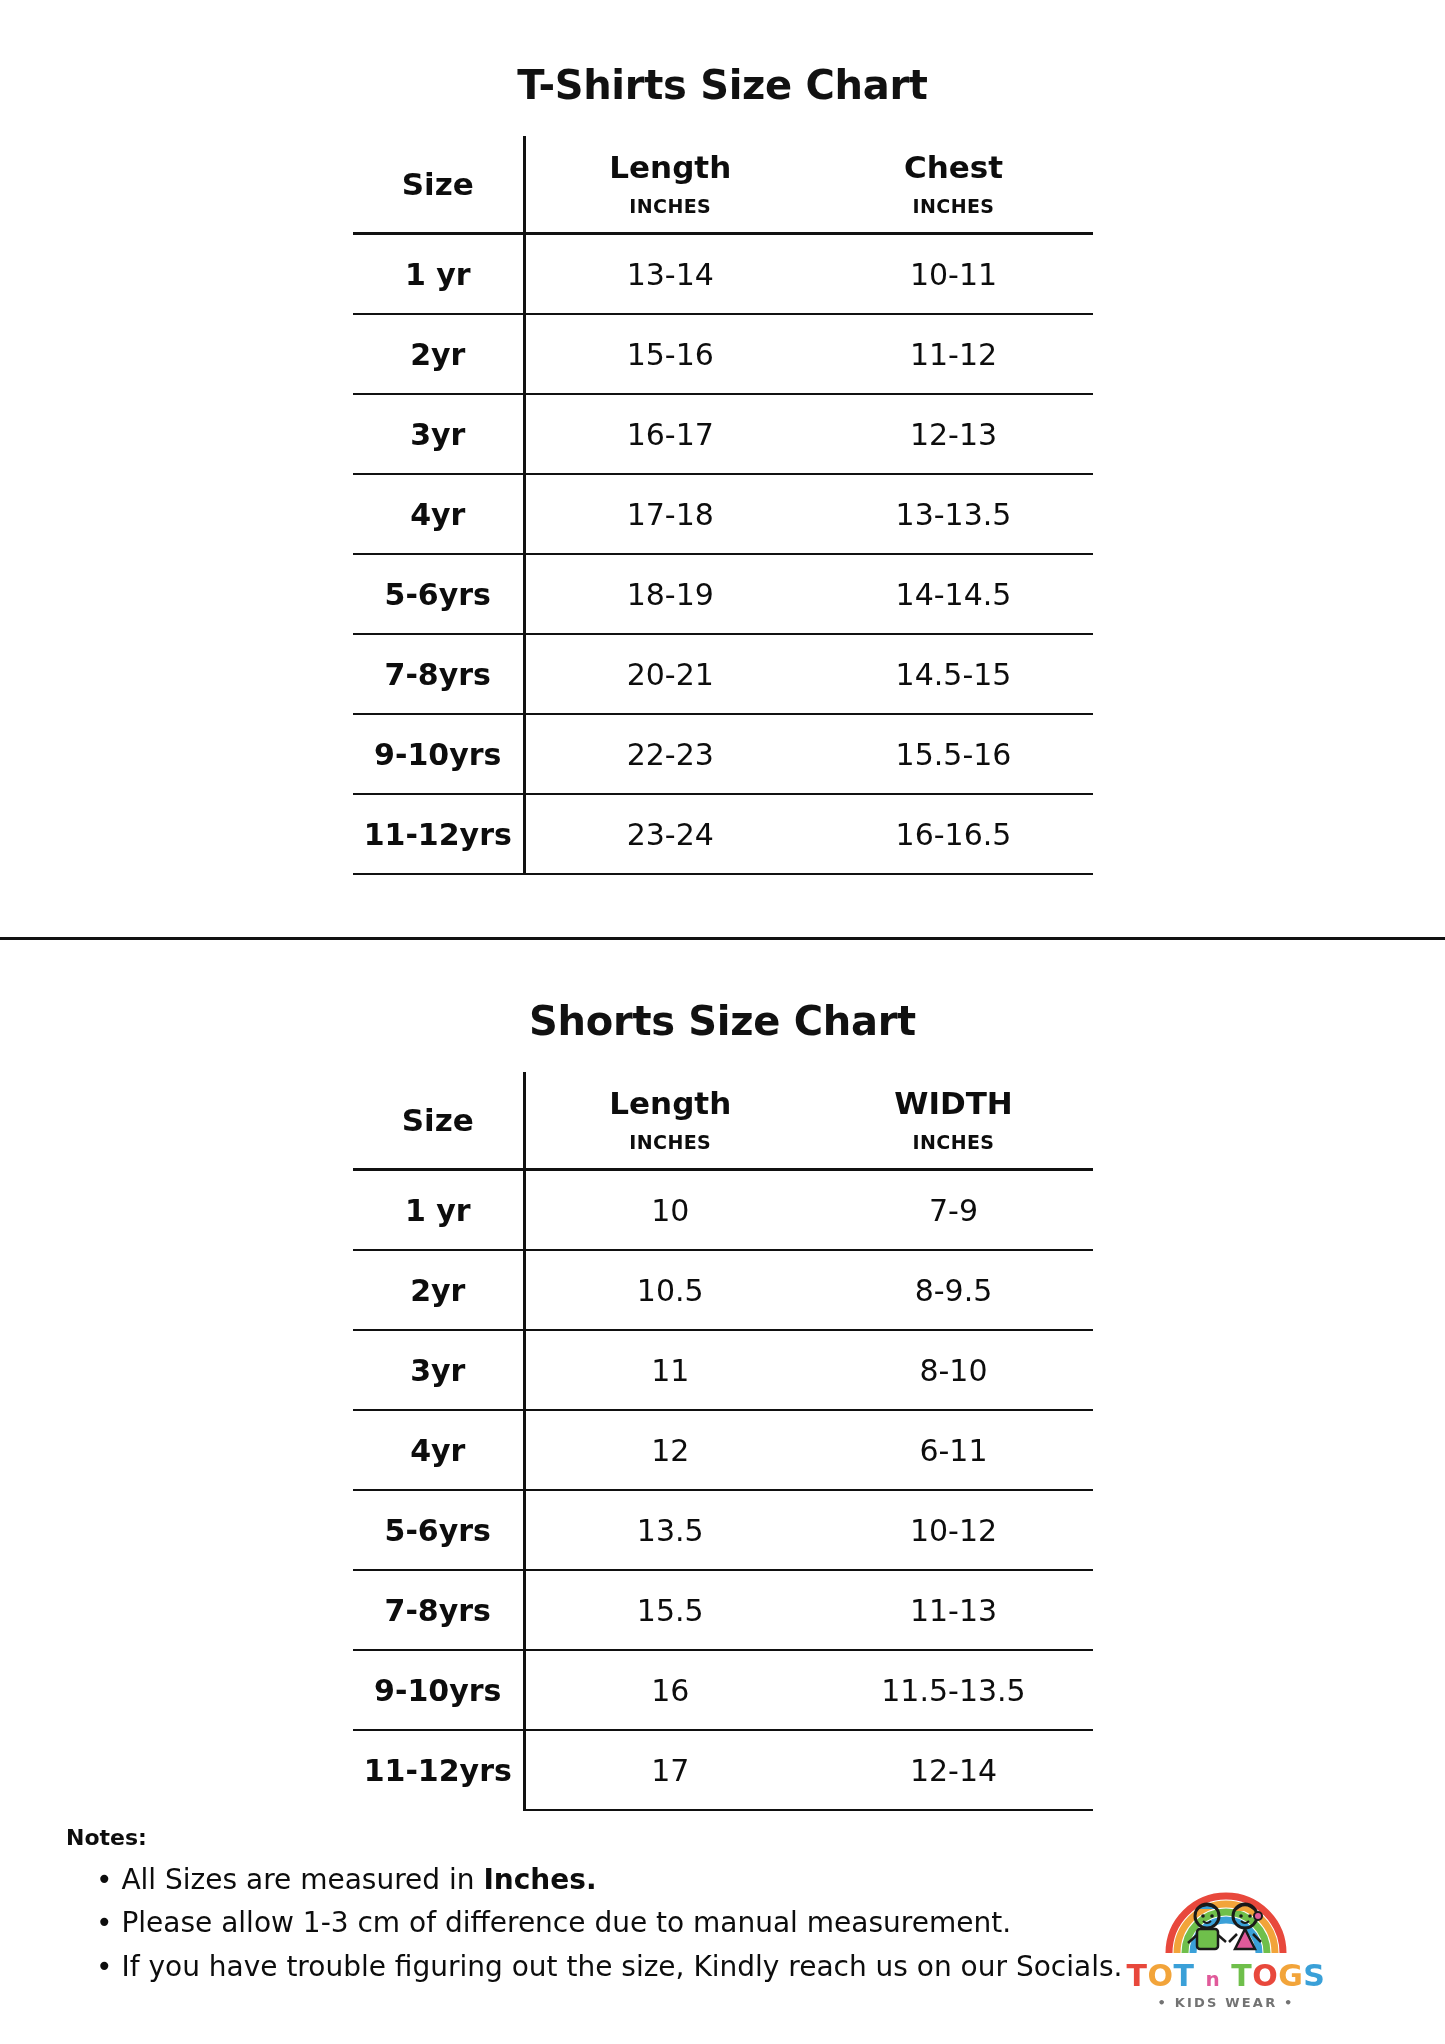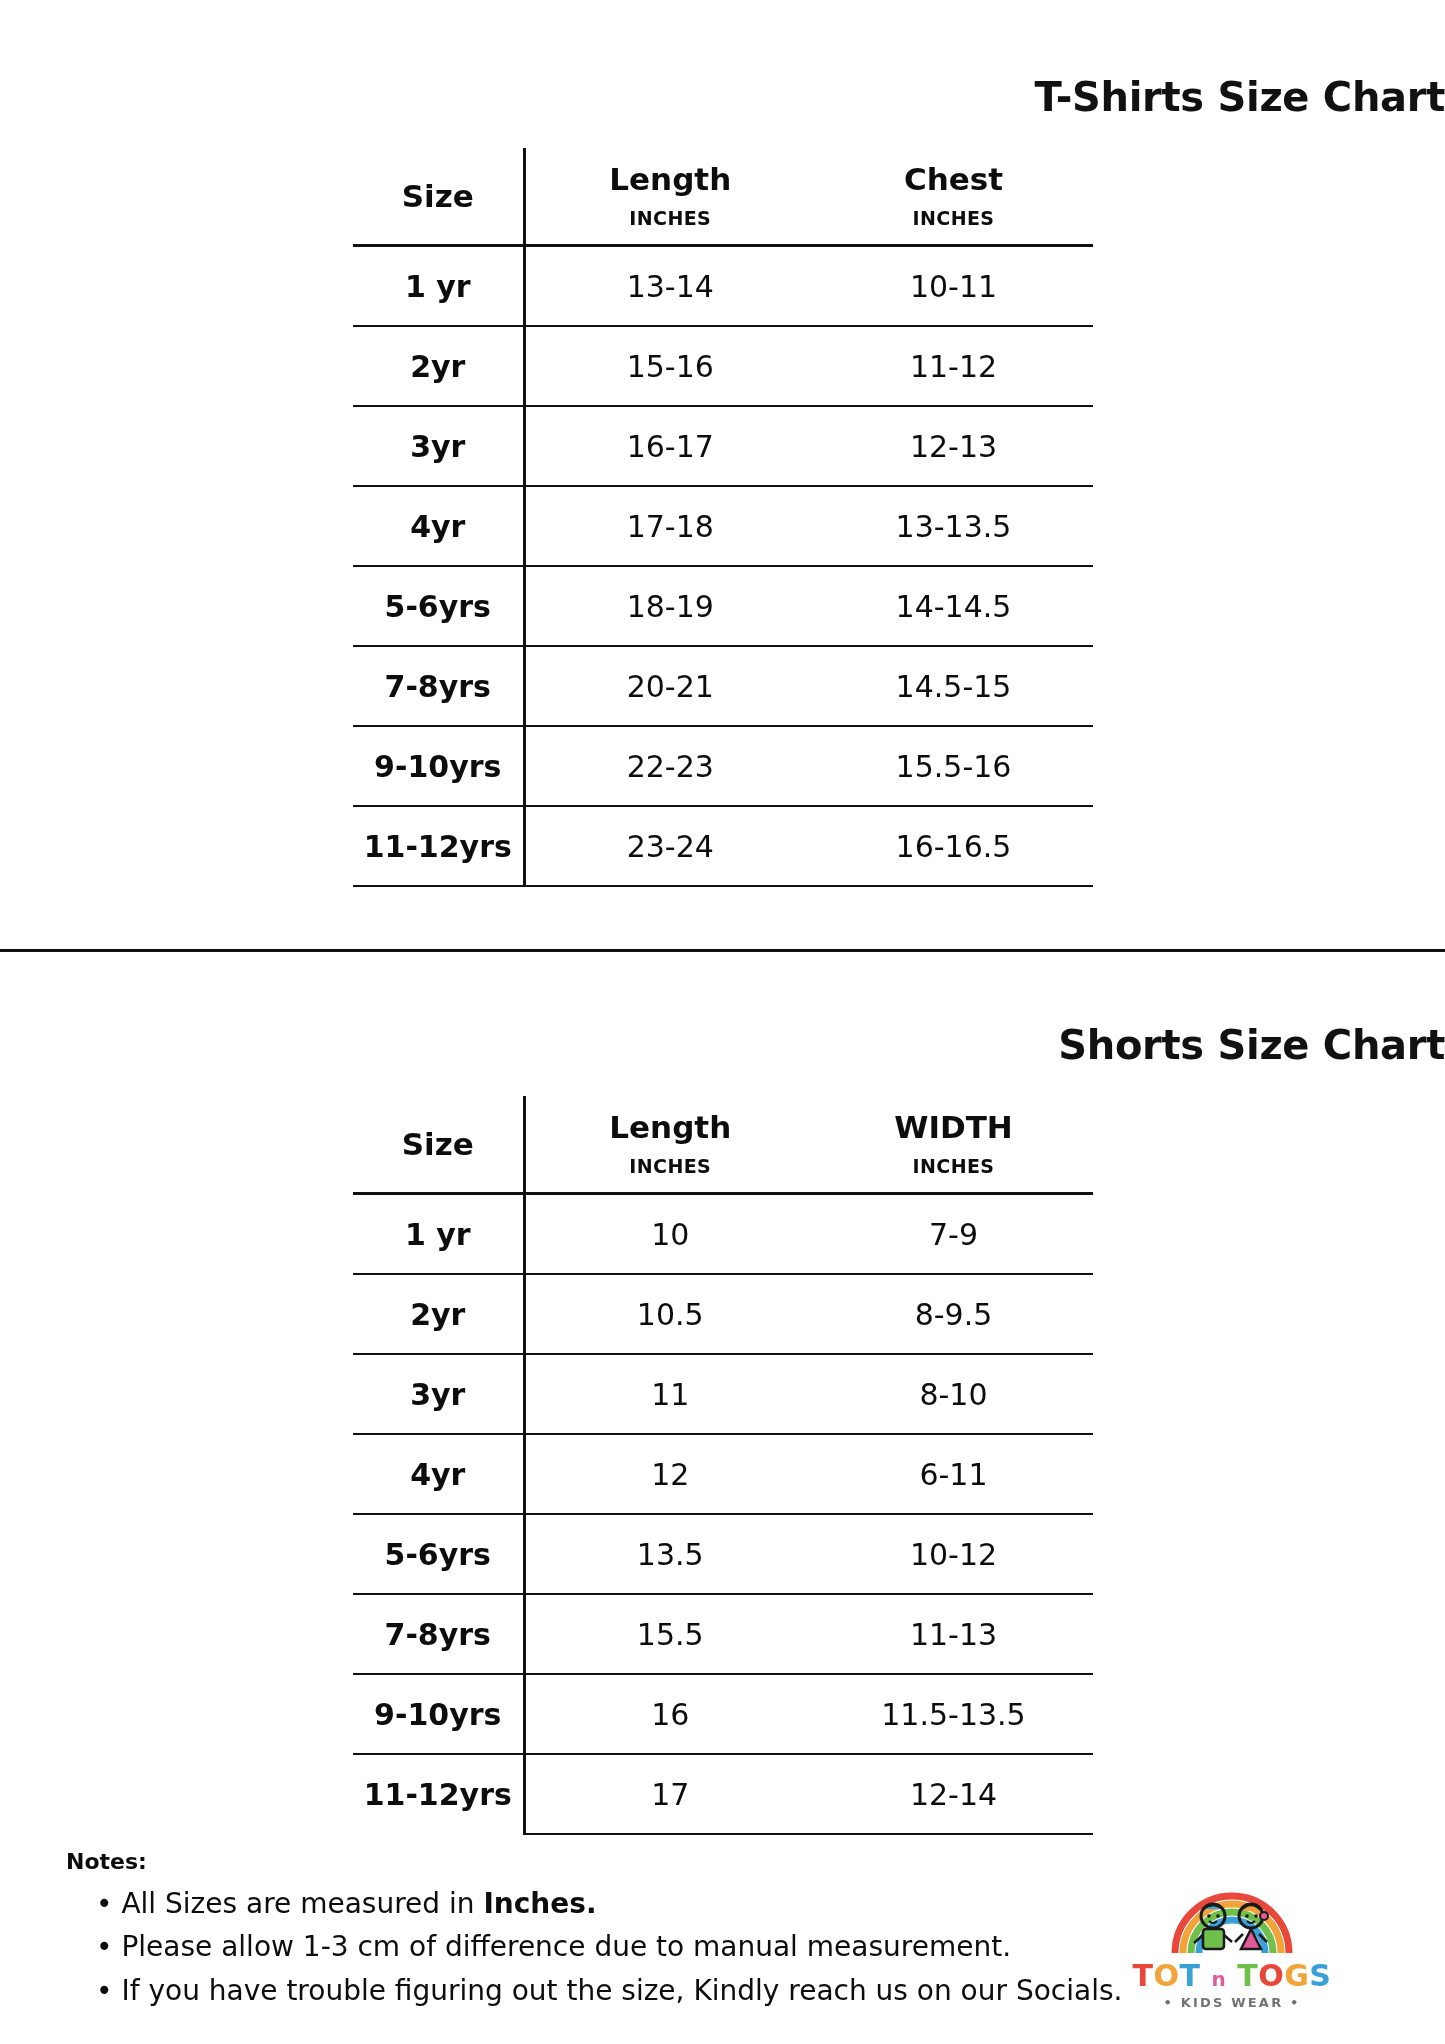--- a/index.html
+++ b/index.html
@@ -20,26 +20,25 @@
     height: 2044px;
     position: relative;
     box-sizing: border-box;
   }
 
   
   .section {
     position: relative;
   }
   .chart-title {
-    text-align: right;
+    text-align: center;
     font-size: 40px;
     font-weight: 700;
     letter-spacing: -0.3px;
     color: #111111;
-    margin-top: 12px;
   }
 
   .table-wrap {
     width: 740px;
     margin: 0 auto;
     position: relative;
   }
 
   table.size-table {
     width: 100%;
@@ -125,21 +124,21 @@
   .note-line {
     font-size: 28px;
     line-height: 1.55;
     white-space: nowrap;
   }
   .note-line .b { font-weight: 700; }
 
   
   .logo {
     position: absolute;
-    right: 108px;
+    right: 114px;
     bottom: 34px;
     width: 210px;
     text-align: center;
   }
   .logo-kids {
     position: relative;
     height: 74px;
   }
   .rainbow {
     position: absolute;

